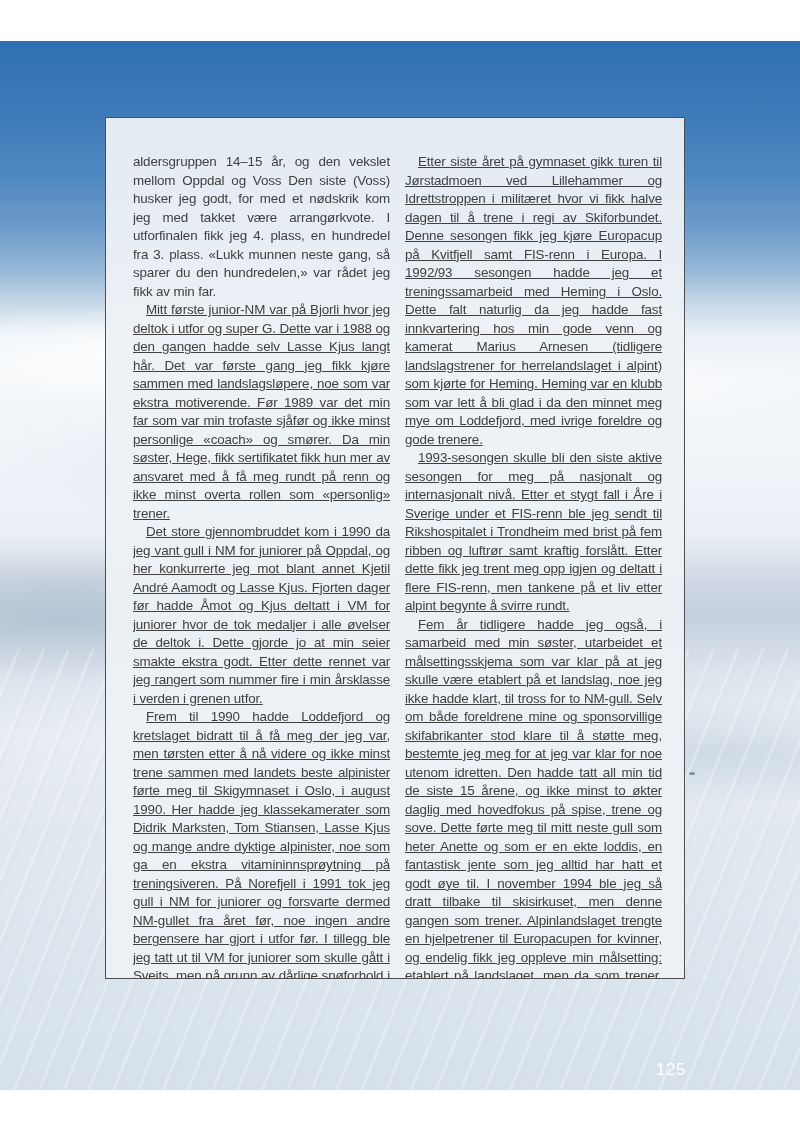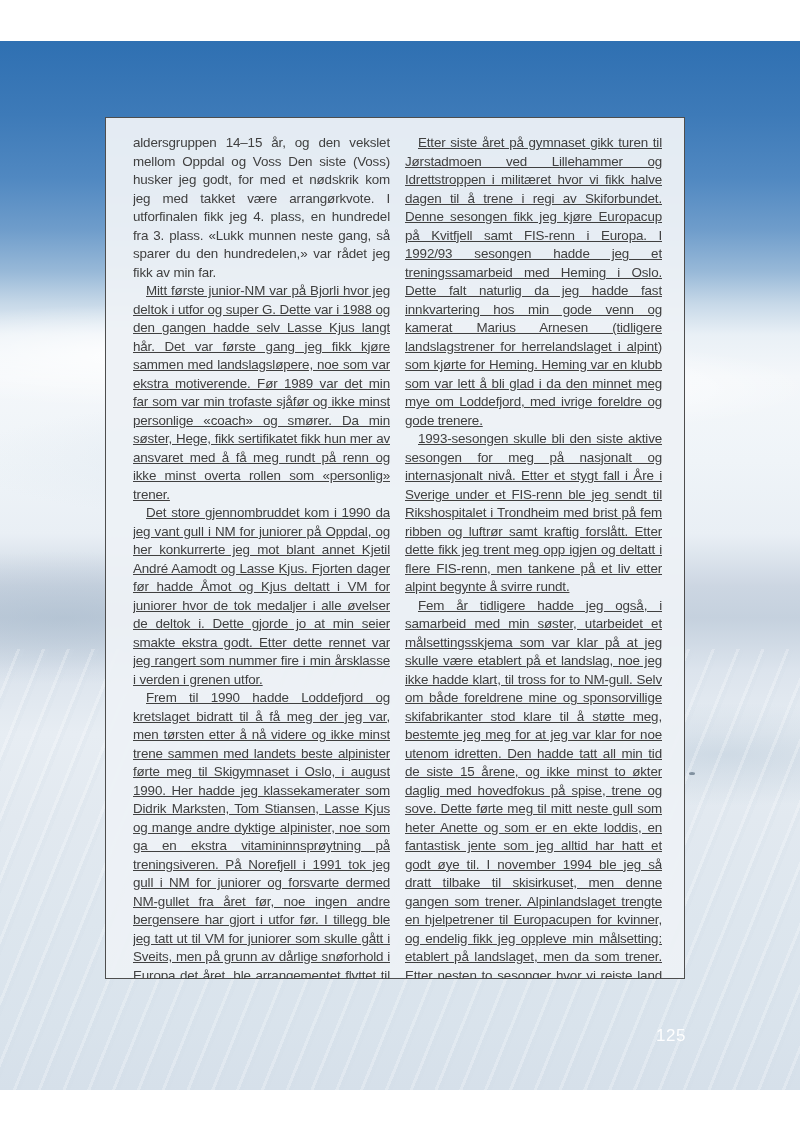--- a/index.html
+++ b/index.html
@@ -60,38 +60,39 @@
     box-sizing: border-box;
     background: rgba(237, 241, 246, 0.95);
     border: 1px solid #4e4e4e;
     padding: 16px 22px 0 27px;
     overflow: hidden;
   }
   .columns {
     display: flex;
     gap: 15px;
     height: 100%;
+    margin-top: 19px;
   }
   .col {
     width: 258px;
     overflow: hidden;
   }
   .col p {
     margin: 0;
     color: #404040;
     font-size: 13.4px;
     line-height: 18.5px;
     letter-spacing: -0.15px;
     text-align: justify;
   }
   .col p.indent { text-indent: 13px; text-decoration: underline; }
   .page-number {
     position: absolute;
     left: 648px;
-    top: 1026px;
+    top: 1060px;
     width: 46px;
     text-align: center;
     color: rgba(255,255,255,0.96);
     font-size: 17px;
     font-weight: 400;
     letter-spacing: 0.5px;
   }
 </style>
 </head>
 <body>

